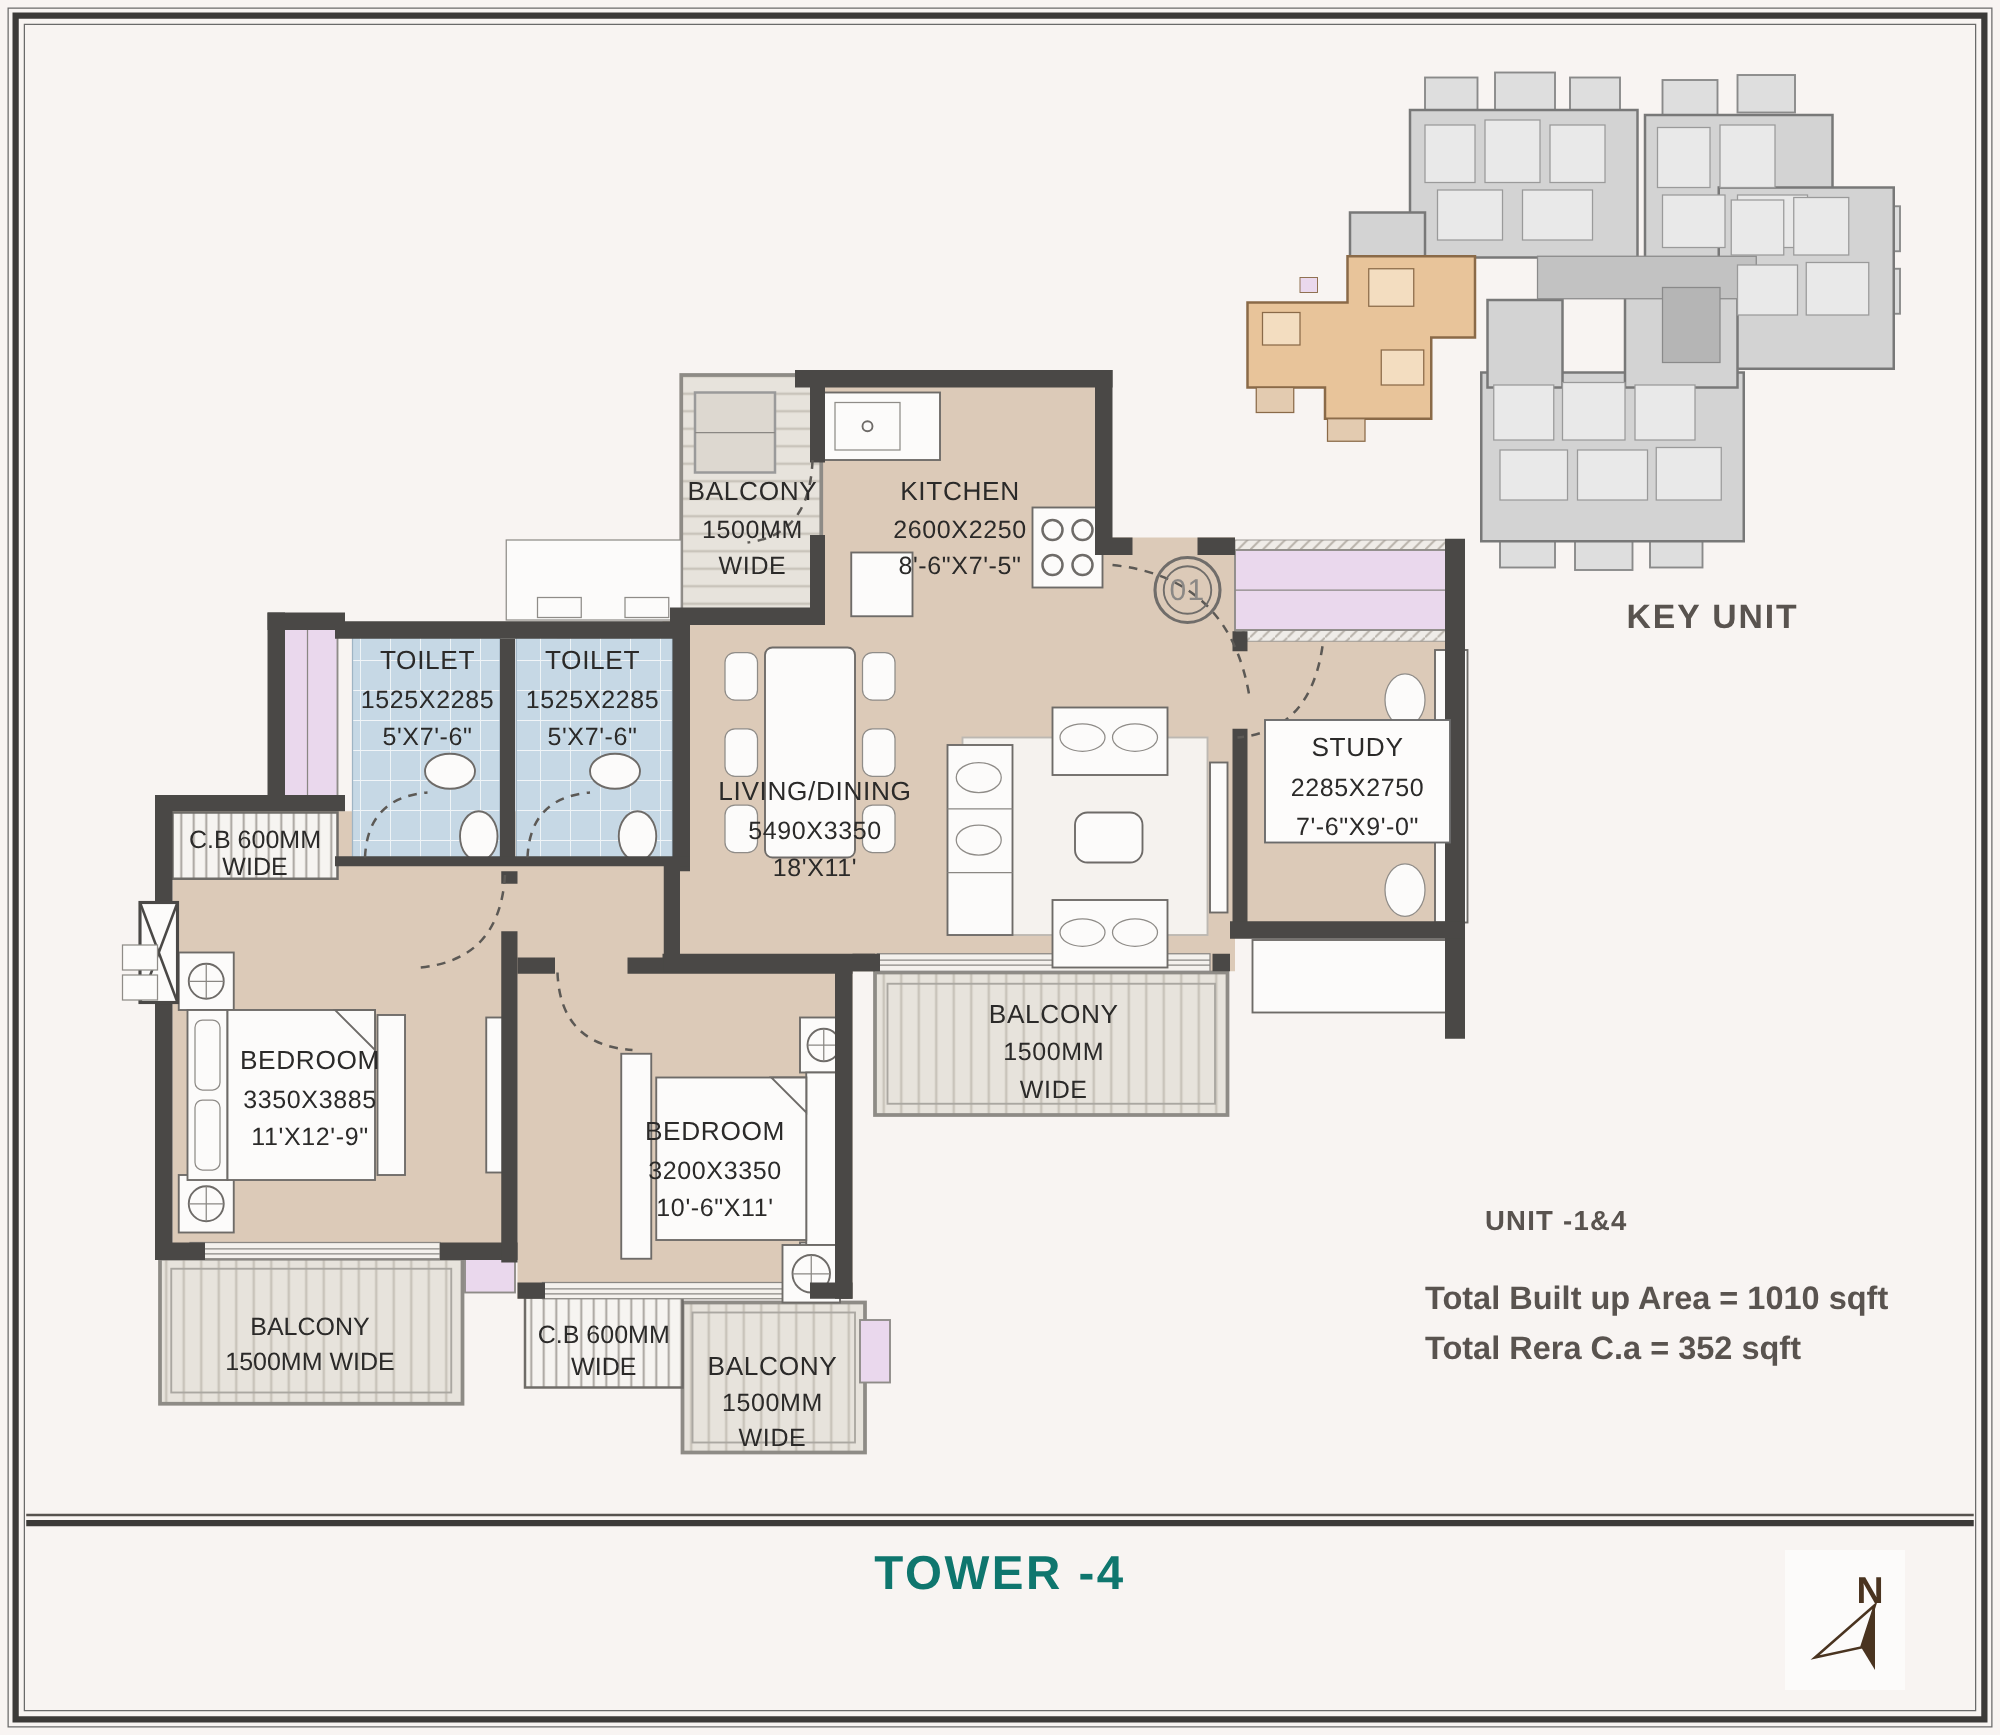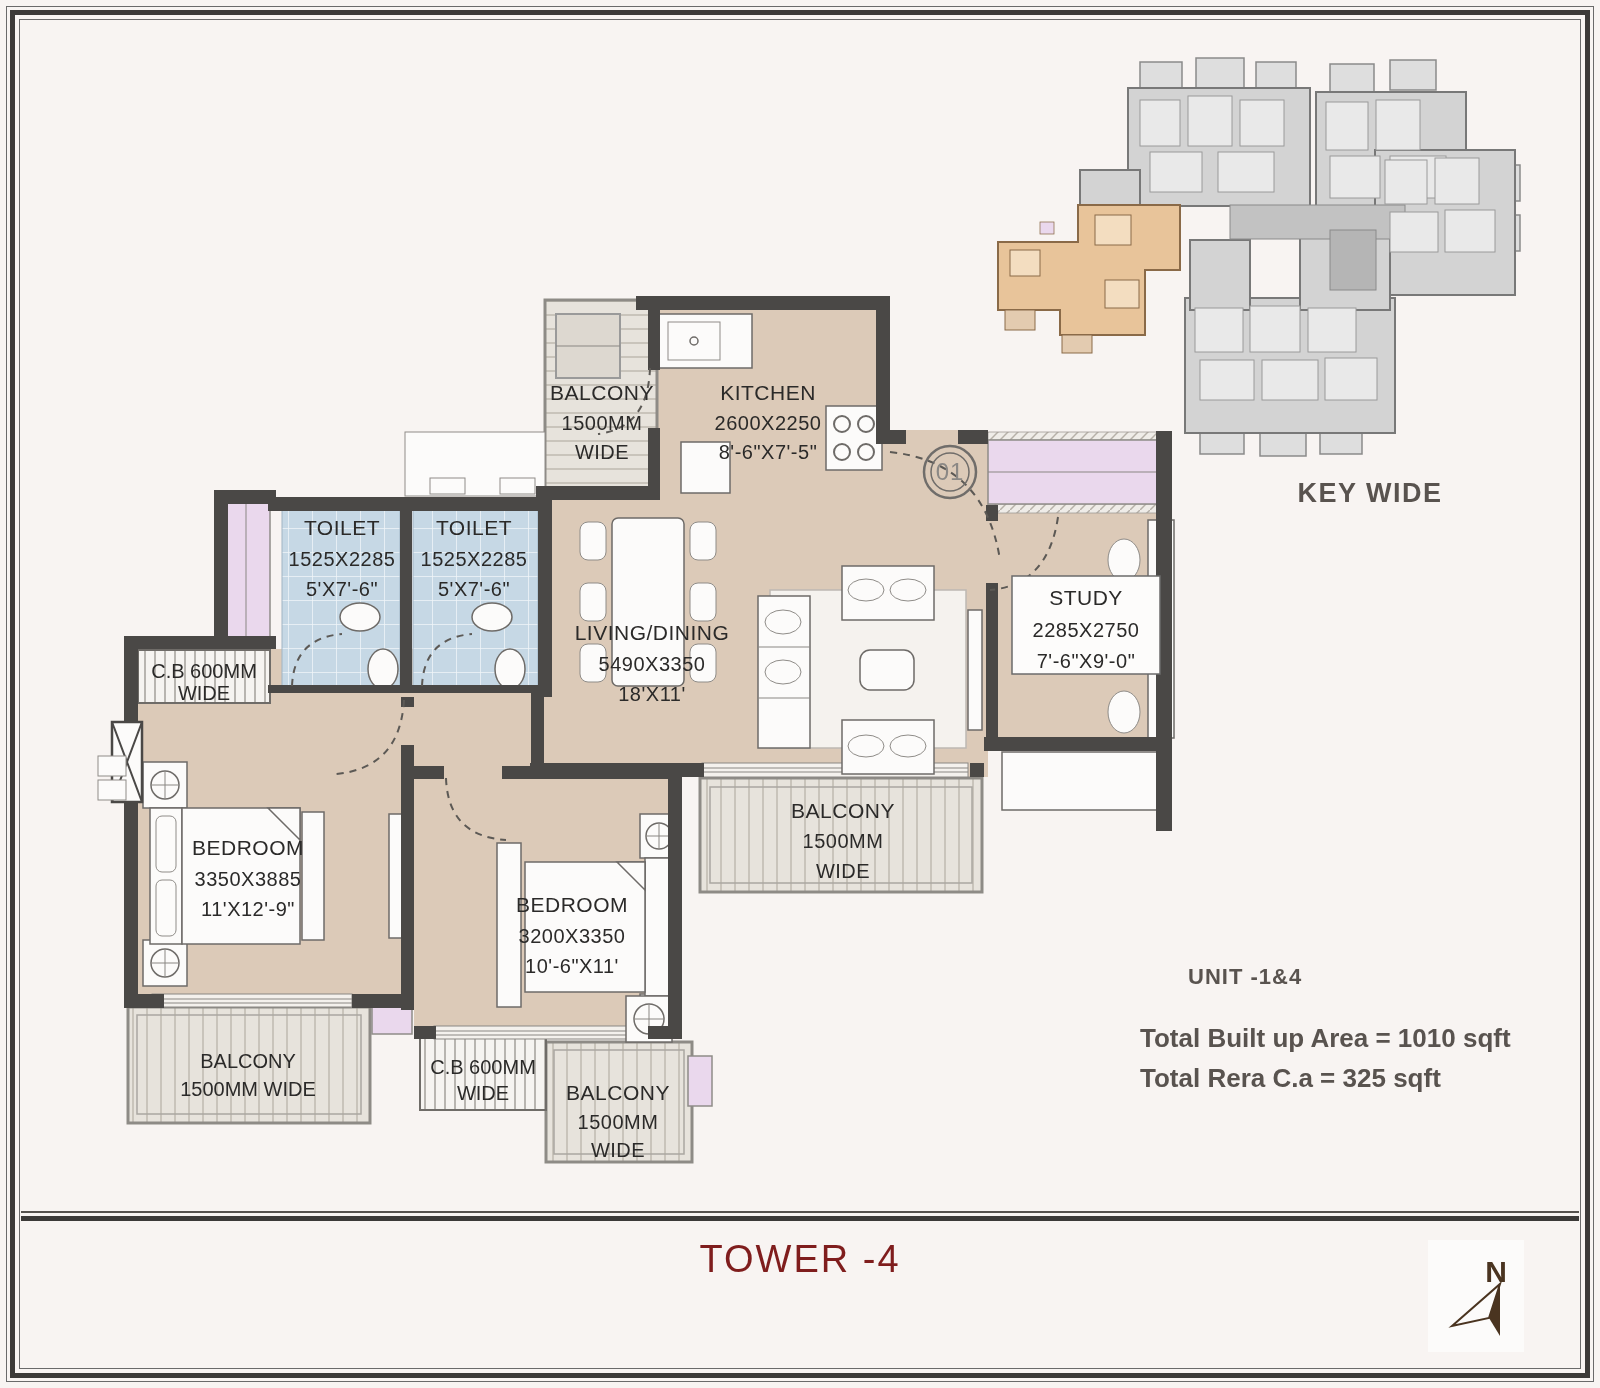--- a/index.html
+++ b/index.html
@@ -30,21 +30,21 @@
   .roomdim{font-size:20px;fill:#2b2a29;letter-spacing:.5px;}
   .small-lbl{font-size:20px;fill:#2b2a29;}
   .entry-num{font-size:24px;fill:#8b8885;letter-spacing:1px;}
   svg text{text-anchor:middle;font-family:"Liberation Sans", sans-serif;}
   .overlay{position:absolute;color:#59534f;}
   .keyplan-label{top:478px;left:1270px;width:200px;text-align:center;
     font-size:27px;font-weight:bold;letter-spacing:1.5px;}
   .unit-title{top:964px;left:1188px;font-size:22px;font-weight:bold;letter-spacing:1px;}
   .unit-lines{top:1018px;left:1140px;font-size:26px;font-weight:bold;line-height:40px;}
   .tower-label{top:1238px;left:0;right:0;text-align:center;
-    font-size:38px;font-weight:normal;letter-spacing:2px;color:#7f1d1d;}
+    font-size:38px;font-weight:bold;letter-spacing:2px;color:#0f766e;}
 </style>
 </head>
 <body>
 
 <svg id="plan-svg" width="1600" height="1388" viewBox="0 0 1600 1388">
   <defs>
     <pattern id="tile" width="24" height="24" patternUnits="userSpaceOnUse">
       <rect width="24" height="24" fill="#c6d8e5"></rect>
       <path d="M24 0H0V24" fill="none" stroke="#ffffff" stroke-opacity="0.75" stroke-width="1.5"></path>
     </pattern>
@@ -393,26 +393,26 @@
   </g>
 
   <g>
     <rect x="1428" y="1240" width="96" height="112" fill="#fcfbfa"></rect>
     <text x="1496" y="1282" font-family="DejaVu Serif, serif" font-size="30" font-weight="bold" fill="#4a3420">N</text>
     <polygon points="1452,1326 1500,1284 1489,1318" fill="#fcfbfa" stroke="#4a3420" stroke-width="2"></polygon>
     <polygon points="1500,1284 1489,1318 1500,1336" fill="#4a3420"></polygon>
   </g>
 </svg>
 
-<div class="overlay keyplan-label">KEY WIDE</div>
+<div class="overlay keyplan-label">KEY UNIT</div>
 
 <div class="overlay unit-title">UNIT -1&amp;4</div>
 <div class="overlay unit-lines">
   <div>Total Built up Area = 1010 sqft</div>
-  <div>Total Rera C.a = 325 sqft</div>
+  <div>Total Rera C.a = 352 sqft</div>
 </div>
 
 <div class="overlay tower-label">TOWER -4</div>
 
 <div class="frame frame-outer"></div>
 <div class="frame frame-main"></div>
 <div class="frame frame-inner"></div>
 <div class="divider-thin"></div>
 <div class="divider-thick"></div>
 

